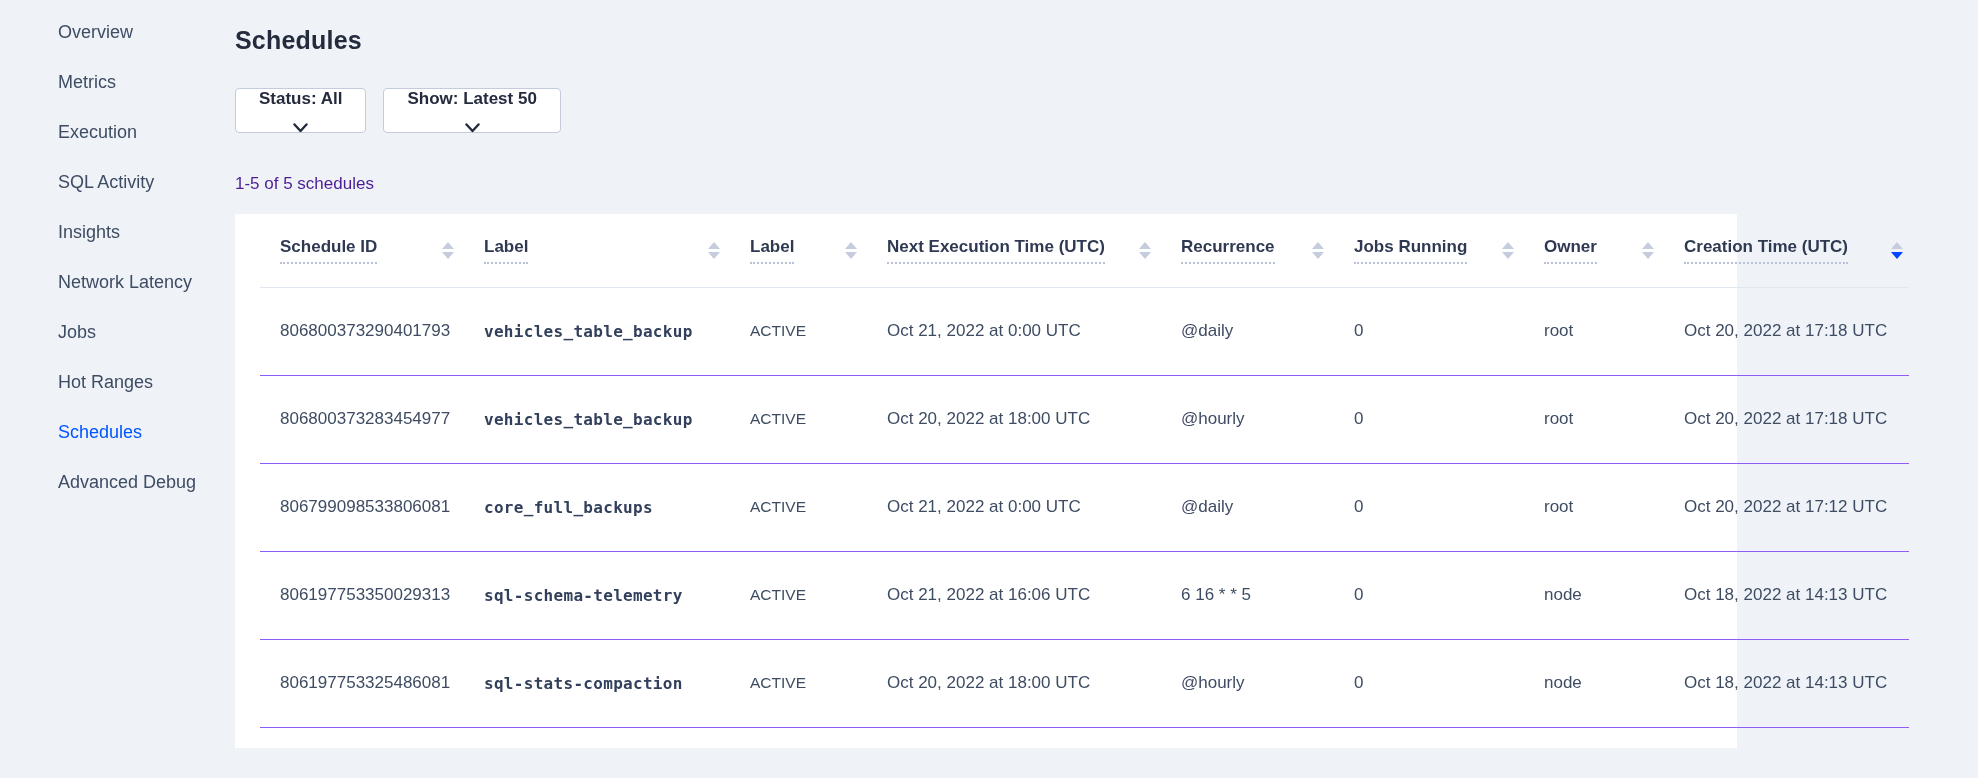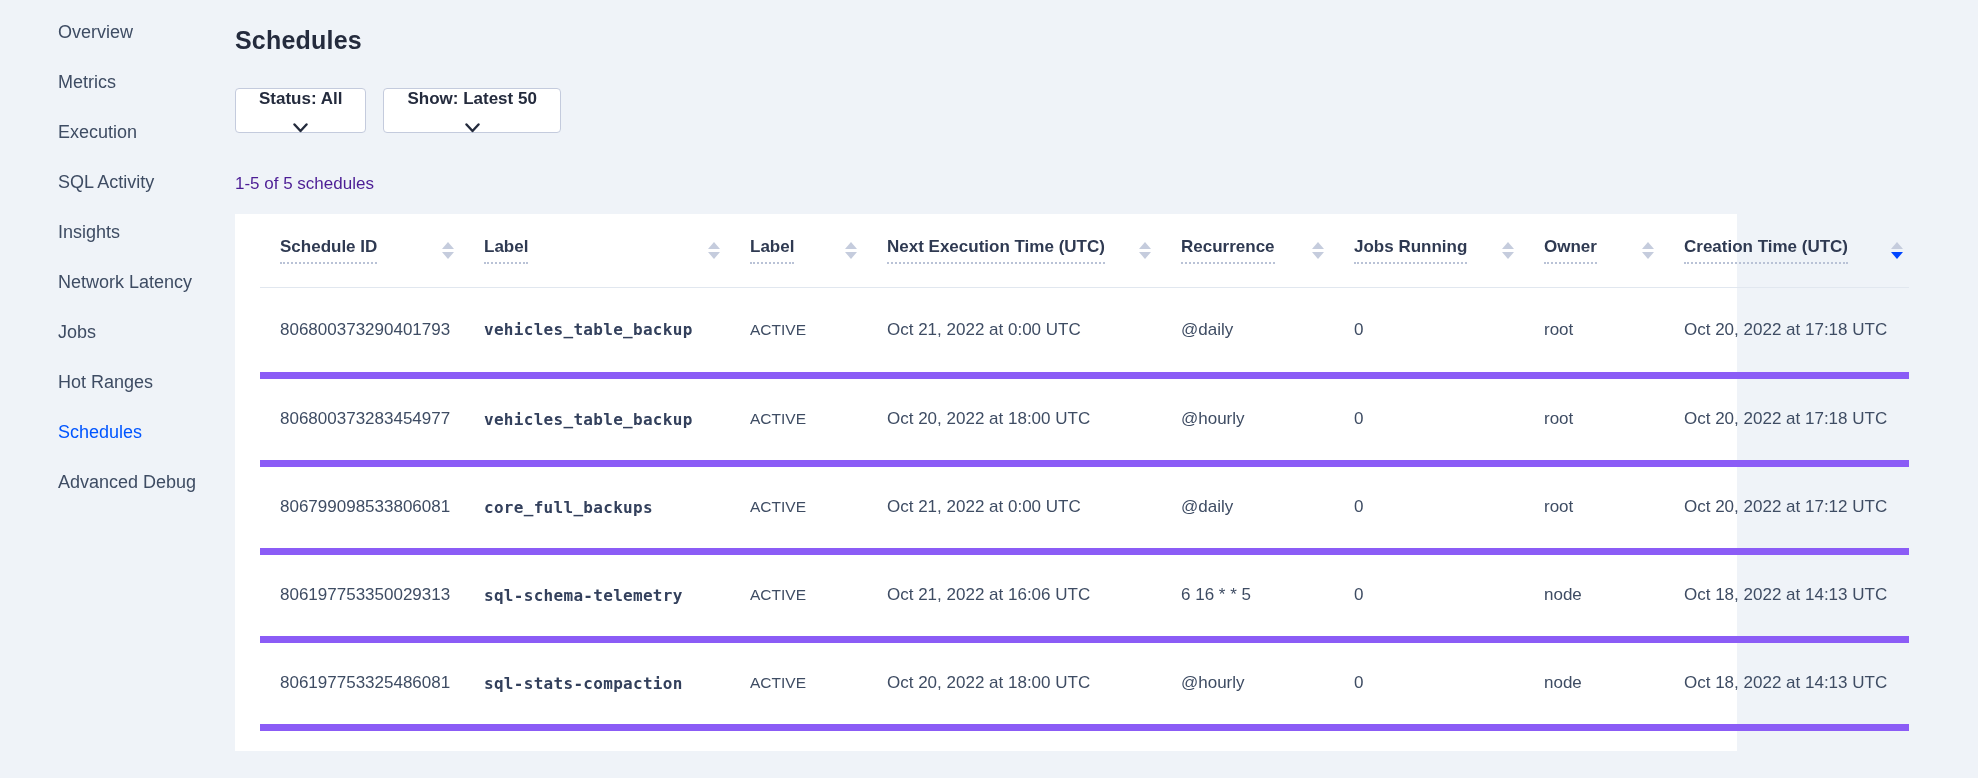--- a/index.html
+++ b/index.html
@@ -134,21 +134,21 @@
     width: 0; height: 0;
     border-left: 6px solid transparent;
     border-right: 6px solid transparent;
     border-top: 7px solid #c5ccdd;
   }
   .sort-icon.desc .tri-down { border-top-color: #0045ff; }
 
   tbody td {
     height: 88px;
     vertical-align: middle;
-    border-bottom: 7px solid #8b5cf6;
+    border-bottom: 1px solid #8b5cf6;
     font-size: 17px;
     color: #3e4c63;
     white-space: nowrap;
   }
   td.cell-label {
     font-family: "DejaVu Sans Mono", monospace;
     font-weight: 600;
     font-size: 16px;
     color: #33405c;
     letter-spacing: 0.3px;

